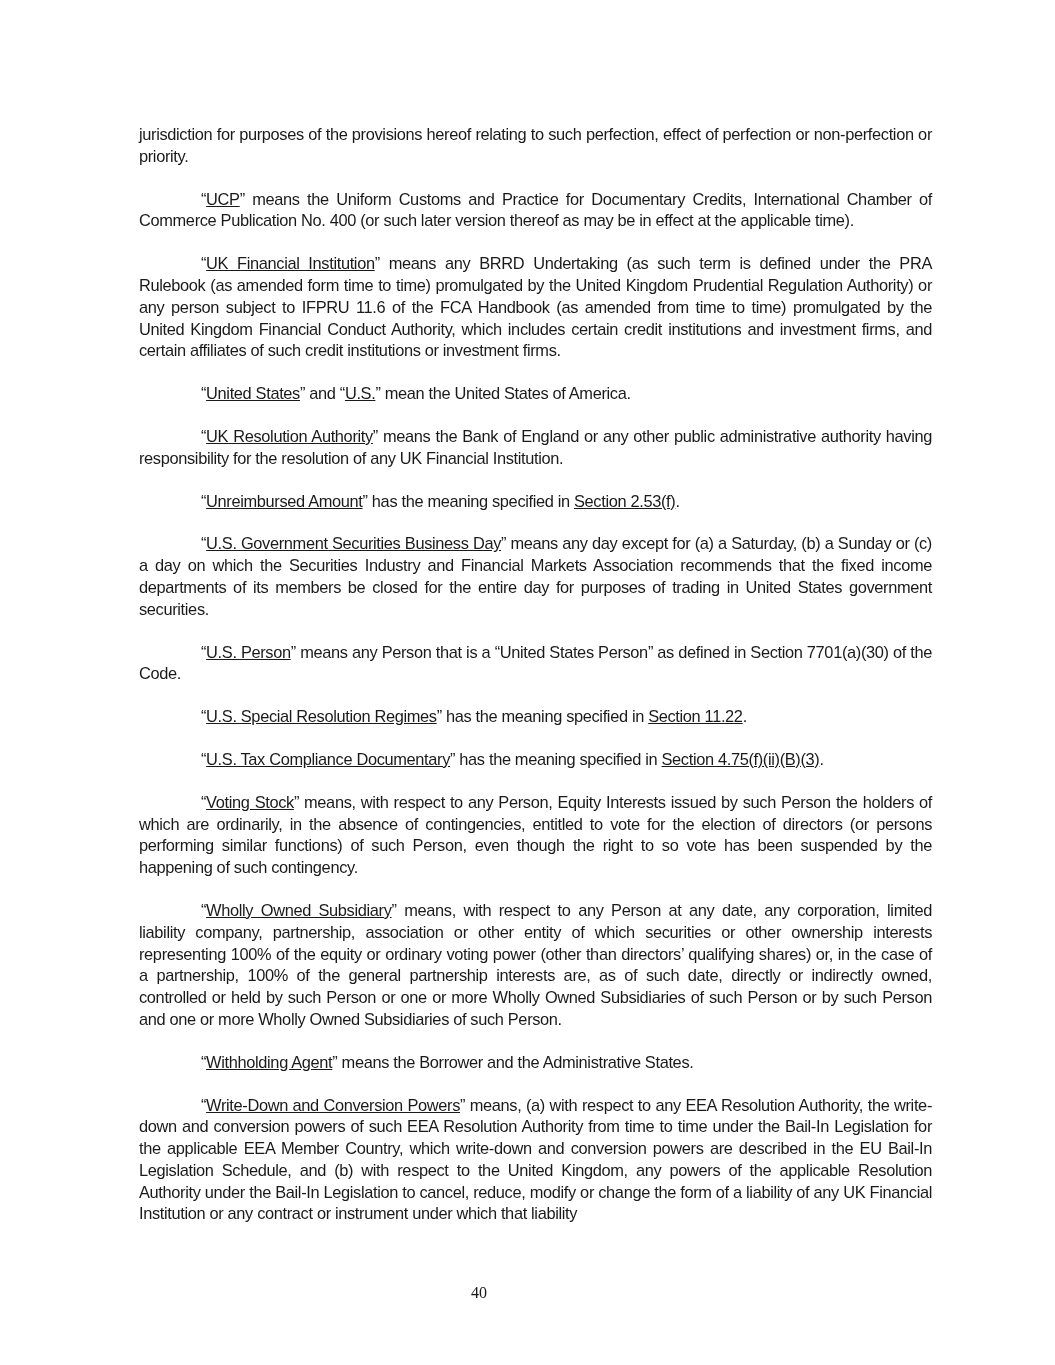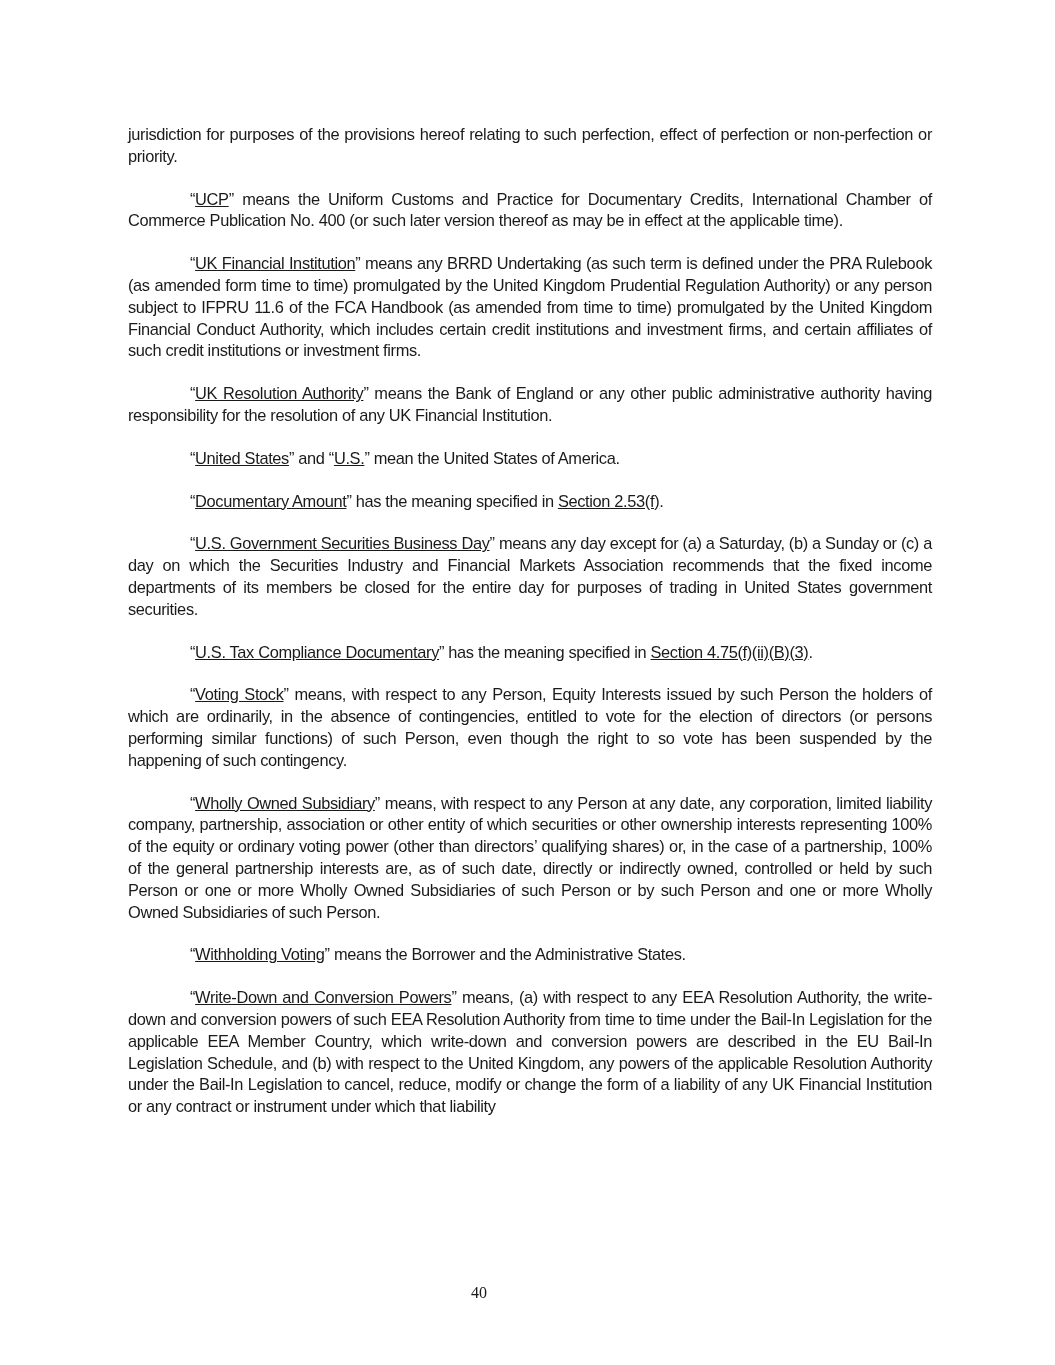--- a/index.html
+++ b/index.html
@@ -3,53 +3,55 @@
 <meta charset="utf-8">
 <style>
   html, body { margin: 0; padding: 0; background: #ffffff; }
   body { width: 1055px; height: 1365px; position: relative; overflow: hidden; }
   .page {
     position: absolute; left: 124px; top: 124px; width: 808px;
     font-family: "Liberation Sans", sans-serif;
     font-size: 16.4px; line-height: 21.8px; color: #1a1a1a;
     letter-spacing: -0.35px;
   }
-  .para { margin: 0 0 21px 4px; text-align: justify; }
+  .para { margin: 0 0 21px 15px; text-align: justify; }
   .para.indent { text-indent: 62px; }
   .term { text-decoration: underline; }
   .ref { text-decoration: underline; }
   .page-number {
     position: absolute; left: 0; width: 958px; top: 1284px; text-align: center;
     font-family: "Liberation Serif", serif; font-size: 16px; color: #1a1a1a;
   }
 </style>
 </head>
 <body>
 
 <div class="page">
   <p class="para">jurisdiction for purposes of the provisions hereof relating to such perfection, effect of perfection or non-perfection or priority.</p>
 
   <p class="para indent"><span>“</span><span class="term">UCP</span><span>” means the Uniform Customs and Practice for Documentary Credits, International Chamber of Commerce Publication No. 400 (or such later version thereof as may be in effect at the applicable time).</span></p>
 
   <p class="para indent"><span>“</span><span class="term">UK Financial Institution</span><span>” means any BRRD Undertaking (as such term is defined under the PRA Rulebook (as amended form time to time) promulgated by the United Kingdom Prudential Regulation Authority) or any person subject to IFPRU 11.6 of the FCA Handbook (as amended from time to time) promulgated by the United Kingdom Financial Conduct Authority, which includes certain credit institutions and investment firms, and certain affiliates of such credit institutions or investment firms.</span></p>
 
+  <p class="para indent"><span>“</span><span class="term">United States</span><span>” and “</span><span class="term">U.S.</span><span>” mean the United States of America.</span></p>
+
   <p class="para indent"><span>“</span><span class="term">UK Resolution Authority</span><span>” means the Bank of England or any other public administrative authority having responsibility for the resolution of any UK Financial Institution.</span></p>
 
-  <p class="para indent"><span>“</span><span class="term">United States</span><span>” and “</span><span class="term">U.S.</span><span>” mean the United States of America.</span></p>
-
-  <p class="para indent"><span>“</span><span class="term">Documentary Amount</span><span>” has the meaning specified in </span><span class="ref">Section 2.53(f)</span><span>.</span></p>
+  <p class="para indent"><span>“</span><span class="term">Unreimbursed Amount</span><span>” has the meaning specified in </span><span class="ref">Section 2.53(f)</span><span>.</span></p>
 
   <p class="para indent"><span>“</span><span class="term">U.S. Government Securities Business Day</span><span>” means any day except for (a) a Saturday, (b) a Sunday or (c) a day on which the Securities Industry and Financial Markets Association recommends that the fixed income departments of its members be closed for the entire day for purposes of trading in United States government securities.</span></p>
 
+  <p class="para indent"><span>“</span><span class="term">U.S. Person</span><span>” means any Person that is a “United States Person” as defined in Section 7701(a)(30) of the Code.</span></p>
 
+  <p class="para indent"><span>“</span><span class="term">U.S. Special Resolution Regimes</span><span>” has the meaning specified in </span><span class="ref">Section 11.22</span><span>.</span></p>
 
   <p class="para indent"><span>“</span><span class="term">U.S. Tax Compliance Documentary</span><span>” has the meaning specified in </span><span class="ref">Section 4.75(f)(ii)(B)(3)</span><span>.</span></p>
 
   <p class="para indent"><span>“</span><span class="term">Voting Stock</span><span>” means, with respect to any Person, Equity Interests issued by such Person the holders of which are ordinarily, in the absence of contingencies, entitled to vote for the election of directors (or persons performing similar functions) of such Person, even though the right to so vote has been suspended by the happening of such contingency.</span></p>
 
   <p class="para indent"><span>“</span><span class="term">Wholly Owned Subsidiary</span><span>” means, with respect to any Person at any date, any corporation, limited liability company, partnership, association or other entity of which securities or other ownership interests representing 100% of the equity or ordinary voting power (other than directors’ qualifying shares) or, in the case of a partnership, 100% of the general partnership interests are, as of such date, directly or indirectly owned, controlled or held by such Person or one or more Wholly Owned Subsidiaries of such Person or by such Person and one or more Wholly Owned Subsidiaries of such Person.</span></p>
 
-  <p class="para indent"><span>“</span><span class="term">Withholding Voting</span><span>” means the Borrower and the Administrative States.</span></p>
+  <p class="para indent"><span>“</span><span class="term">Withholding Agent</span><span>” means the Borrower and the Administrative States.</span></p>
 
   <p class="para indent"><span>“</span><span class="term">Write-Down and Conversion Powers</span><span>” means, (a) with respect to any EEA Resolution Authority, the write-down and conversion powers of such EEA Resolution Authority from time to time under the Bail-In Legislation for the applicable EEA Member Country, which write-down and conversion powers are described in the EU Bail-In Legislation Schedule, and (b) with respect to the United Kingdom, any powers of the applicable Resolution Authority under the Bail-In Legislation to cancel, reduce, modify or change the form of a liability of any UK Financial Institution or any contract or instrument under which that liability</span></p>
 </div>
 
 <div class="page-number">40</div>
 
 </body></html>

